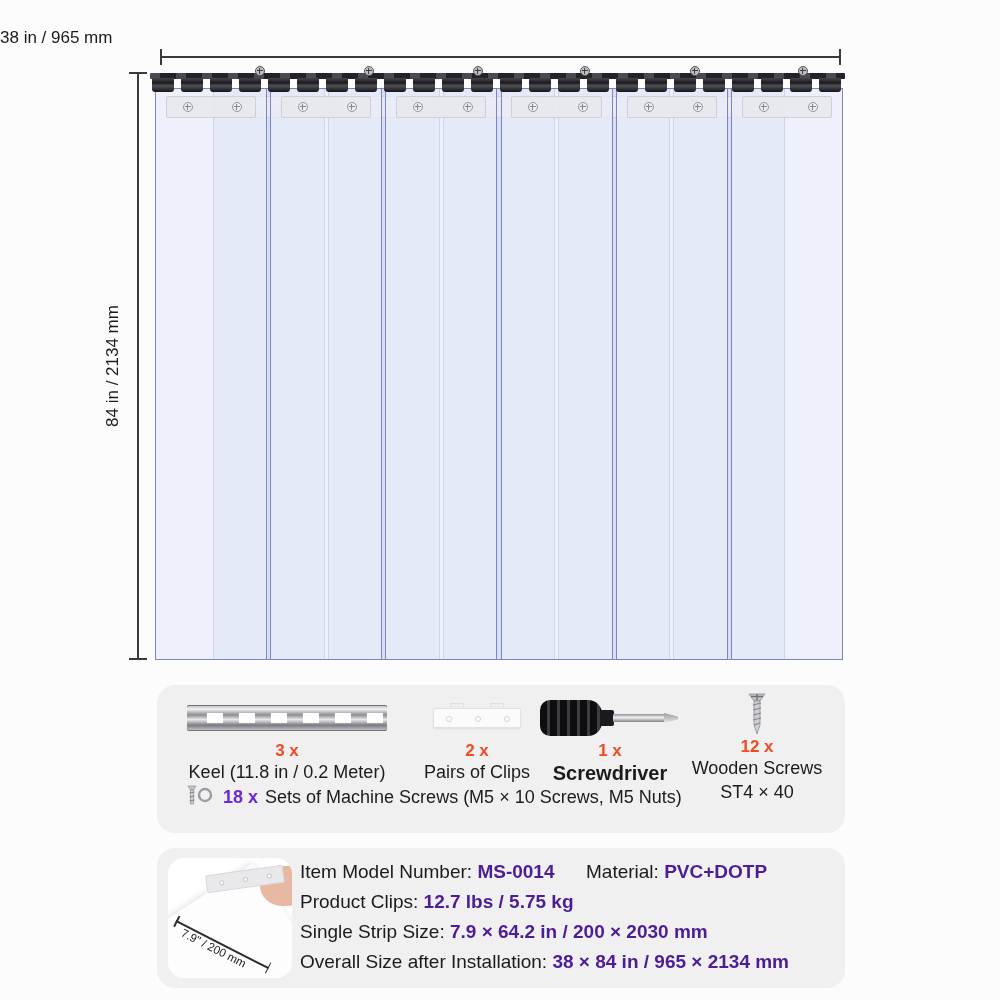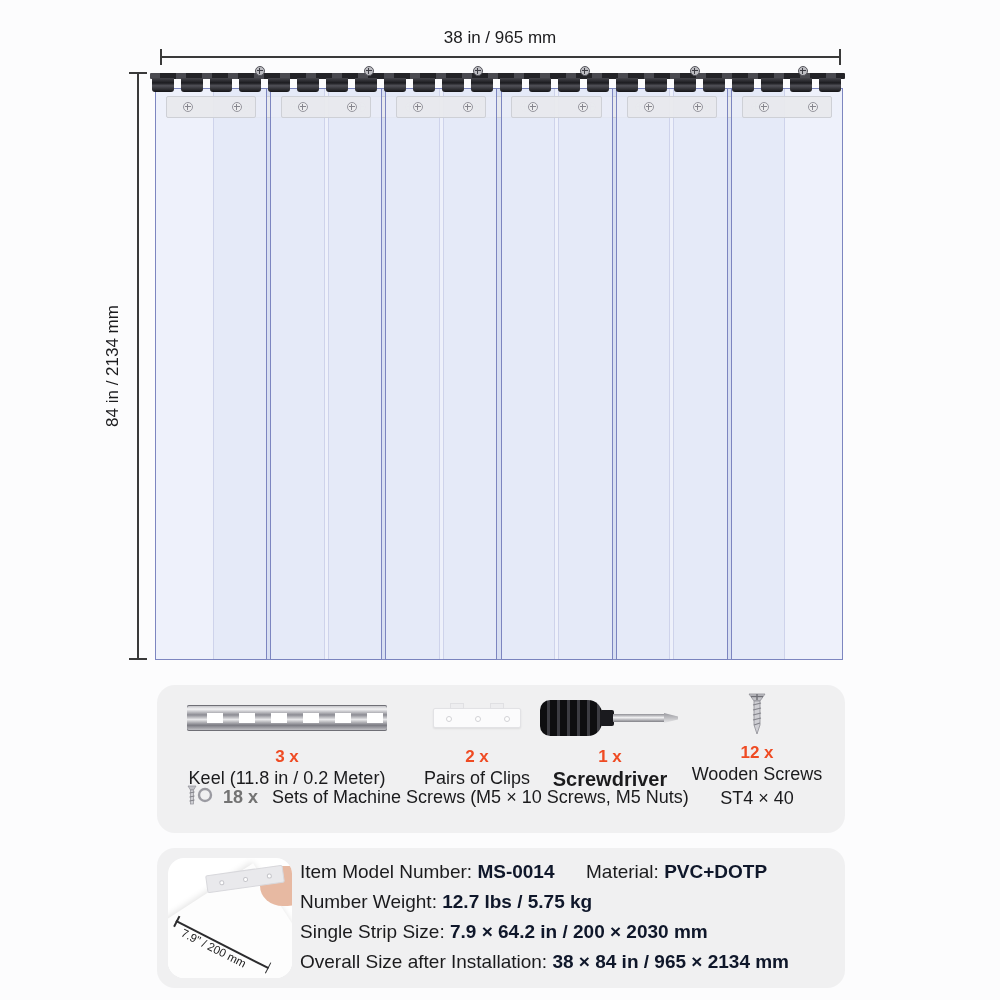--- a/index.html
+++ b/index.html
@@ -1,21 +1,21 @@
 <!DOCTYPE html>
 <html><head>
 <meta charset="utf-8">
 <style>
   * { margin:0; padding:0; box-sizing:border-box; }
   body { font-family:"Liberation Sans", sans-serif; background:#ffffff; }
   .canvas { position:relative; width:1000px; height:1000px; background:#fcfcfd; overflow:hidden; }
 
   
   .dim-label { position:absolute; font-size:17px; color:#1b1b1d; white-space:nowrap; }
-  .dim-top-label { left:0; right:0; top:28px; text-align:center; }
+  .dim-top-label { left:0; right:0; top:28px; }
   .dim-left-label { left:113px; top:366px; transform:translate(-50%,-50%) rotate(-90deg); transform-origin:center; }
   .dim-line-h { position:absolute; left:160px; top:56px; width:681px; height:2px; background:#3a3a3a; }
   .dim-line-h .tick { position:absolute; top:-7px; width:2px; height:16px; background:#3a3a3a; }
   .dim-line-v { position:absolute; left:137px; top:72px; width:2px; height:588px; background:#3a3a3a; }
   .dim-line-v .tick { position:absolute; left:-8px; width:18px; height:2px; background:#3a3a3a; }
 
   
   .rail { position:absolute; left:150px; top:73px; width:695px; height:20px; z-index:5; }
   .rail-bar { position:absolute; left:0; top:0; width:100%; height:6px; background:#232327;
               background-image:repeating-linear-gradient(90deg,#4a4a50 0 10px,#232327 10px 26px); border-radius:1px; }
@@ -40,21 +40,21 @@
   .strip-plate { position:absolute; left:9%; top:7px; width:82%; height:22px;
                  background:rgba(232,233,237,0.95); border:1px solid #ced0d6; border-radius:2px; }
 
   
   .panel { position:absolute; left:157px; width:688px; background:#f0f0f1; border-radius:18px; }
   .parts-panel { top:685px; height:148px; }
   .specs-panel { top:848px; height:140px; }
 
   .part-item { position:absolute; top:10px; text-align:center; color:#1b1b1d; }
   .part-img-wrap { height:46px; display:flex; align-items:center; justify-content:center; }
-  .part-count { font-size:17px; font-weight:bold; color:#ef4b23; margin-top:6px; }
+  .part-count { font-size:17px; font-weight:bold; color:#ef4b23; margin-top:0; }
   .part-name { font-size:18px; margin-top:1px; }
   .part-name.big { font-size:20px; font-weight:bold; }
   .part-subname { font-size:18px; margin-top:3px; }
 
   
   .keel-img { position:relative; width:200px; height:26px; border-radius:2px;
     background:linear-gradient(180deg,#b6b6bb 0%,#f3f3f5 16%,#8c8c93 38%,#e9e9eb 56%,#7b7b82 78%,#cfcfd3 100%);
     box-shadow:inset 0 1px 0 #6f6f76, inset 0 -1px 0 #6f6f76; }
   .keel-slots { position:absolute; left:4px; right:4px; top:8px; height:10px;
     background:repeating-linear-gradient(90deg,transparent 0 16px,#ffffff 16px 32px); }
@@ -70,21 +70,21 @@
     background:repeating-linear-gradient(90deg,#0e0e10 0 7px,#3c3c42 7px 10px); }
   .driver-neck { position:absolute; left:60px; top:12px; width:14px; height:16px; background:#1a1a1e; border-radius:2px; }
   .driver-shank { position:absolute; left:73px; top:16px; width:52px; height:8px;
     background:linear-gradient(180deg,#8f8f95 0%,#f0f0f2 45%,#808087 100%); }
   .driver-tip { position:absolute; left:124px; top:15px; width:14px; height:10px;
     background:linear-gradient(180deg,#9a9aa0,#e8e8ea); clip-path:polygon(0 0,100% 35%,100% 65%,0 100%); }
 
   
   .machine-row { position:absolute; left:28px; top:100px; display:flex; align-items:center; gap:8px; }
   .machine-text { font-size:18px; color:#1b1b1d; }
-  .machine-count { font-size:18px; font-weight:bold; color:#737373; margin-right:14px; }
+  .machine-count { font-size:18px; font-weight:bold; color:#6d28d9; margin-right:7px; }
 
   
   .spec-thumb { position:absolute; left:11px; top:10px; width:124px; height:120px; background:#ffffff;
     border-radius:16px; overflow:hidden; }
   .thumb-strip { position:absolute; left:-12px; top:34px; width:150px; height:150px; background:#fdfdfd;
     transform:rotate(-33deg); box-shadow:0 -2px 6px rgba(0,0,0,0.10); }
   .thumb-bracket { position:absolute; left:38px; top:12px; width:78px; height:18px; background:#e9e9ec;
     border:1px solid #d8d8dc; border-radius:2px; transform:rotate(-8deg); }
   .thumb-bracket .hole { position:absolute; top:6px; width:5px; height:5px; border-radius:50%; border:1px solid #c6c6cb; background:#fff; }
   .thumb-hand { position:absolute; right:-14px; top:8px; width:46px; height:40px; background:#e7b9a2;
@@ -92,21 +92,21 @@
   .thumb-dim-line { position:absolute; left:8px; top:62px; width:104px; height:1.5px; background:#2c2c2e; transform:rotate(27deg); transform-origin:left center; }
   .thumb-dim-line::before, .thumb-dim-line::after { content:""; position:absolute; top:-5px; width:1.5px; height:12px; background:#2c2c2e; }
   .thumb-dim-line::before { left:0; } .thumb-dim-line::after { right:0; }
   .thumb-dim-text { position:absolute; left:14px; top:68px; font-size:11.5px; color:#222;
     transform:rotate(27deg); transform-origin:left center; white-space:nowrap; }
 
   .spec-rows { position:absolute; left:143px; top:9px; }
   .spec-row { display:flex; gap:14px; height:30px; align-items:center; font-size:19px; color:#1b1b1d; white-space:nowrap; }
   .spec-cell.w1 { min-width:272px; }
   .spec-label { color:#1b1b1d; }
-  .spec-value { color:#0f172a; font-weight:bold; }
+  .spec-value { color:#4c1d95; font-weight:bold; }
 
   
   .svg-icon { display:block; }
 </style>
 </head>
 <body>
 
 <div class="canvas">
 
   <div class="dim-label dim-top-label">38 in / 965 mm</div>
@@ -309,21 +309,21 @@
       <div class="thumb-dim-line"></div>
       <div class="thumb-dim-text">7.9" / 200 mm</div>
     </div>
 
     <div class="spec-rows">
       <div class="spec-row">
         <span class="spec-cell w1"><span class="spec-label">Item Model Number:</span> <span class="spec-value">MS-0014</span></span>
         <span class="spec-cell"><span class="spec-label">Material:</span> <span class="spec-value">PVC+DOTP</span></span>
       </div>
       <div class="spec-row">
-        <span class="spec-cell"><span class="spec-label">Number Weight:</span> <span class="spec-value">12.7 lbs / 5.75 kg</span></span>
+        <span class="spec-cell"><span class="spec-label">Product Clips:</span> <span class="spec-value">12.7 lbs / 5.75 kg</span></span>
       </div>
       <div class="spec-row">
         <span class="spec-cell"><span class="spec-label">Single Strip Size:</span> <span class="spec-value">7.9 × 64.2 in / 200 × 2030 mm</span></span>
       </div>
       <div class="spec-row">
         <span class="spec-cell"><span class="spec-label">Overall Size after Installation:</span> <span class="spec-value">38 × 84 in / 965 × 2134 mm</span></span>
       </div>
     </div>
   </div>
 

